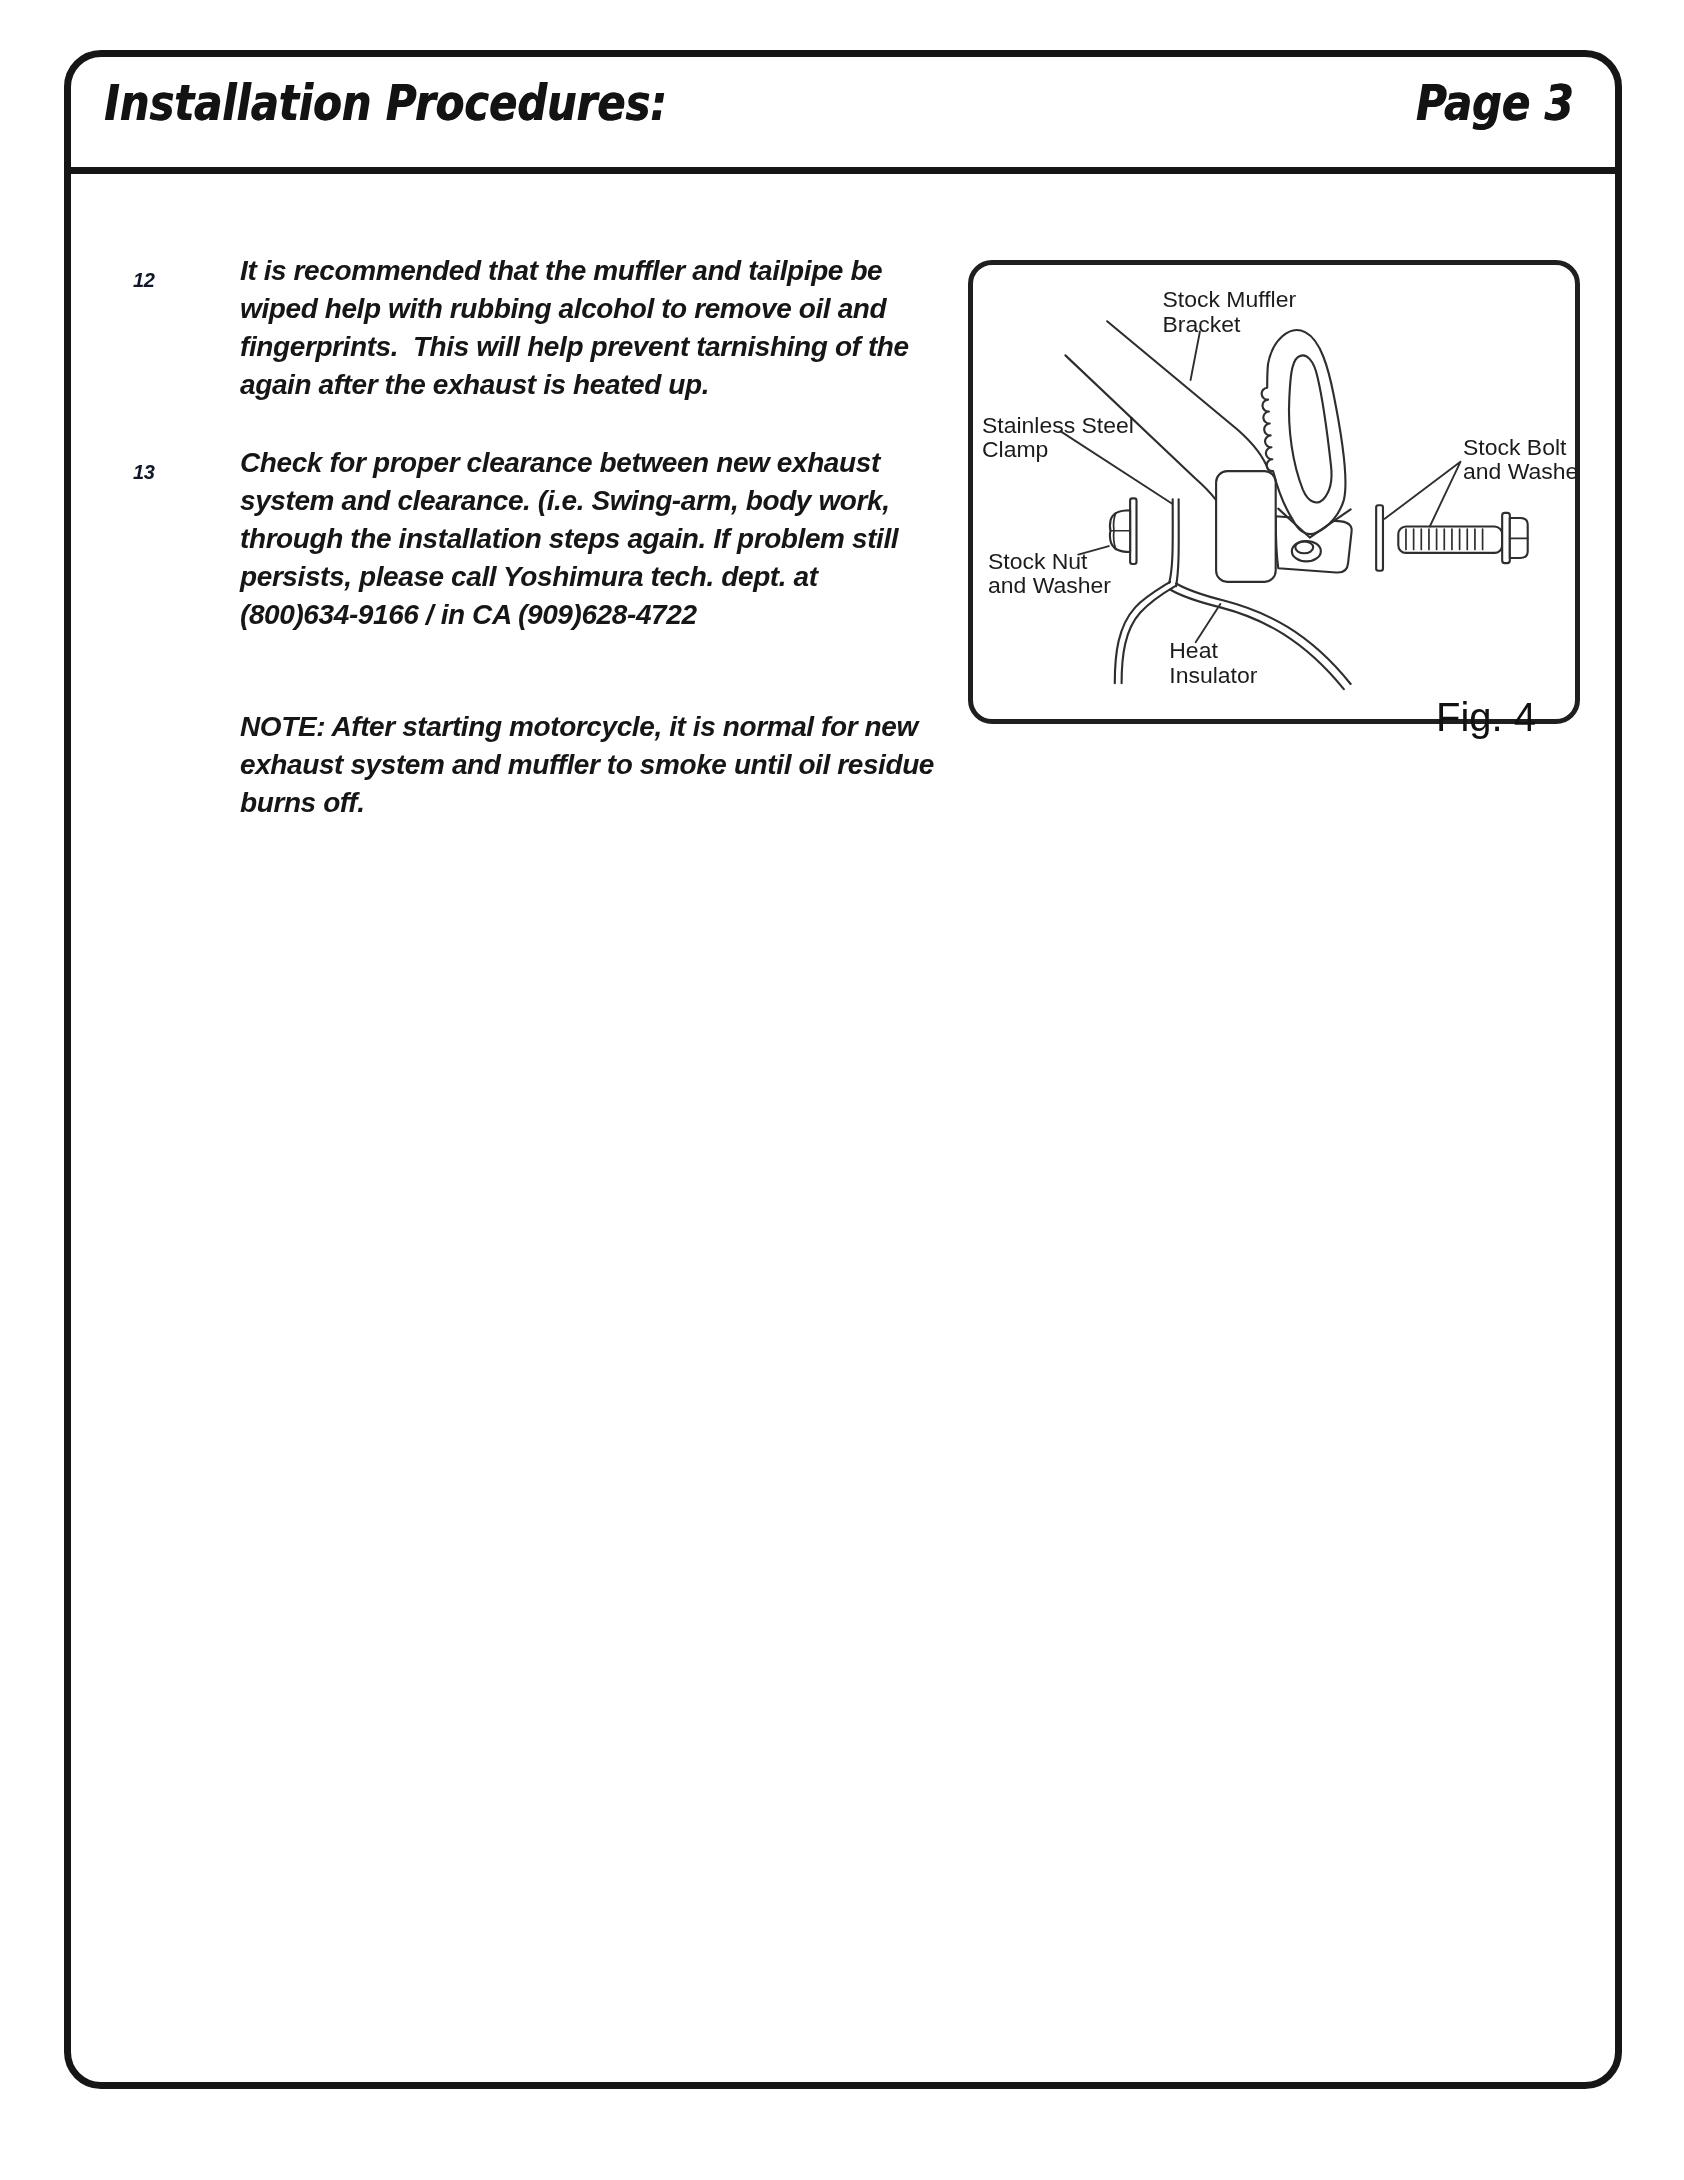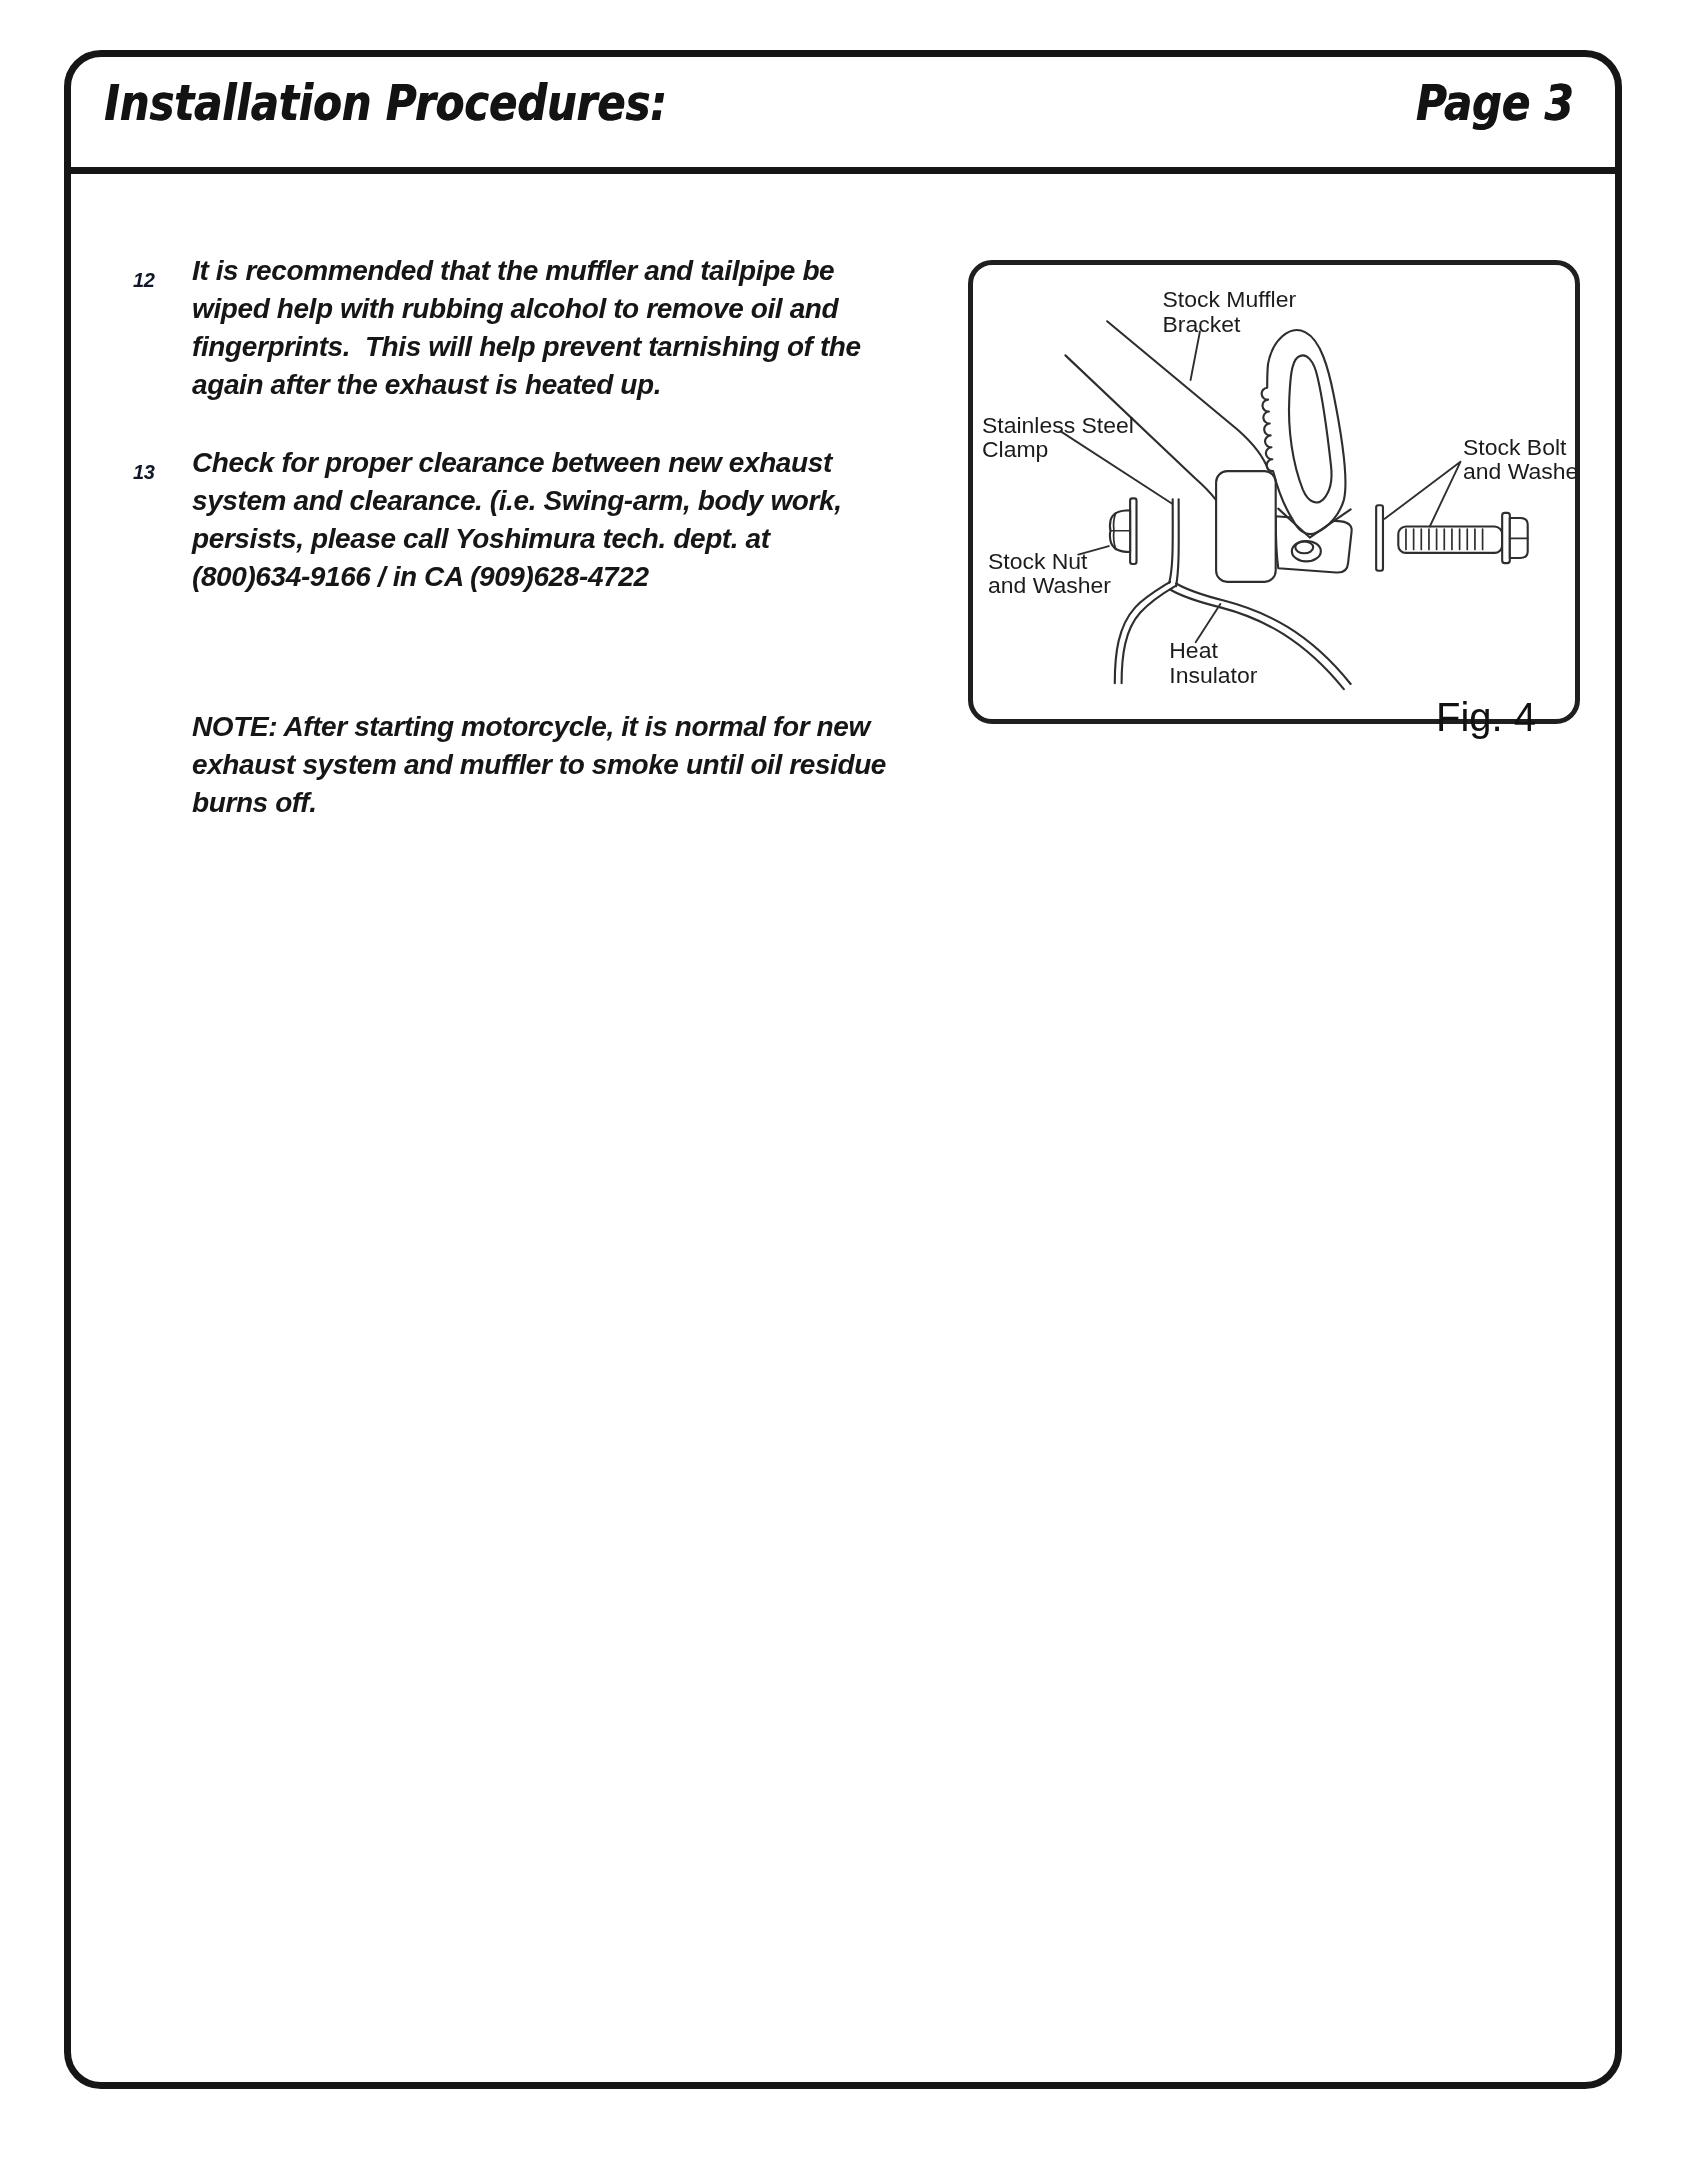--- a/index.html
+++ b/index.html
@@ -31,21 +31,21 @@
     text-shadow:1px 0 0 #131313;white-space:pre;
   }
   .step{position:absolute;}
   .step-num{
     position:absolute;left:-59px;top:9px;
     font-weight:bold;font-style:italic;font-size:20px;line-height:38px;
     letter-spacing:-0.4px;color:#0f172a;
   }
   .line{
     font-weight:bold;font-style:italic;font-size:28px;line-height:38px;
-    letter-spacing:-0.4px;color:#161616;white-space:pre;
+    letter-spacing:-0.4px;color:#161616;white-space:pre;margin-left:48px;
   }
   .figure-box{
     position:absolute;left:968px;top:260px;width:612px;height:464px;
     border:5.1px solid #1f1f1f;border-radius:24px;box-sizing:border-box;
     background:#fff;
   }
   .figure-svg{position:absolute;left:968px;top:260px;width:612px;height:464px;}
   .fig-caption{
     position:absolute;right:149px;top:700px;
     font-weight:normal;font-size:40px;line-height:34px;color:#111;white-space:pre;
@@ -70,20 +70,21 @@
     <div class="line">It is recommended that the muffler and tailpipe be</div>
     <div class="line">wiped help with rubbing alcohol to remove oil and</div>
     <div class="line">fingerprints.  This will help prevent tarnishing of the</div>
     <div class="line">again after the exhaust is heated up.</div>
   </div>
 
   <div class="step" style="left:192px;top:444px;">
     <div class="step-num">13</div>
     <div class="line">Check for proper clearance between new exhaust</div>
     <div class="line">system and clearance. (i.e. Swing-arm, body work,</div>
+    <div class="line">through the installation steps again. If problem still</div>
     <div class="line">persists, please call Yoshimura tech. dept. at</div>
     <div class="line">(800)634-9166 / in CA (909)628-4722</div>
   </div>
 
   <div class="step" style="left:192px;top:708px;">
     <div class="line">NOTE: After starting motorcycle, it is normal for new</div>
     <div class="line">exhaust system and muffler to smoke until oil residue</div>
     <div class="line">burns off.</div>
   </div>
 

